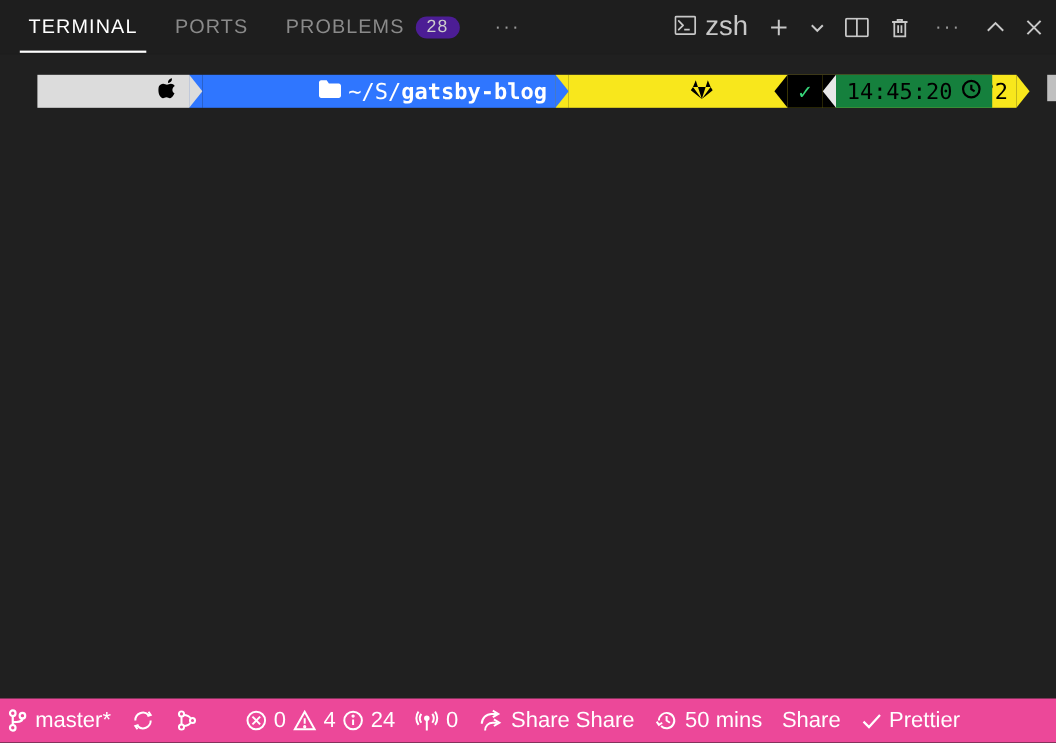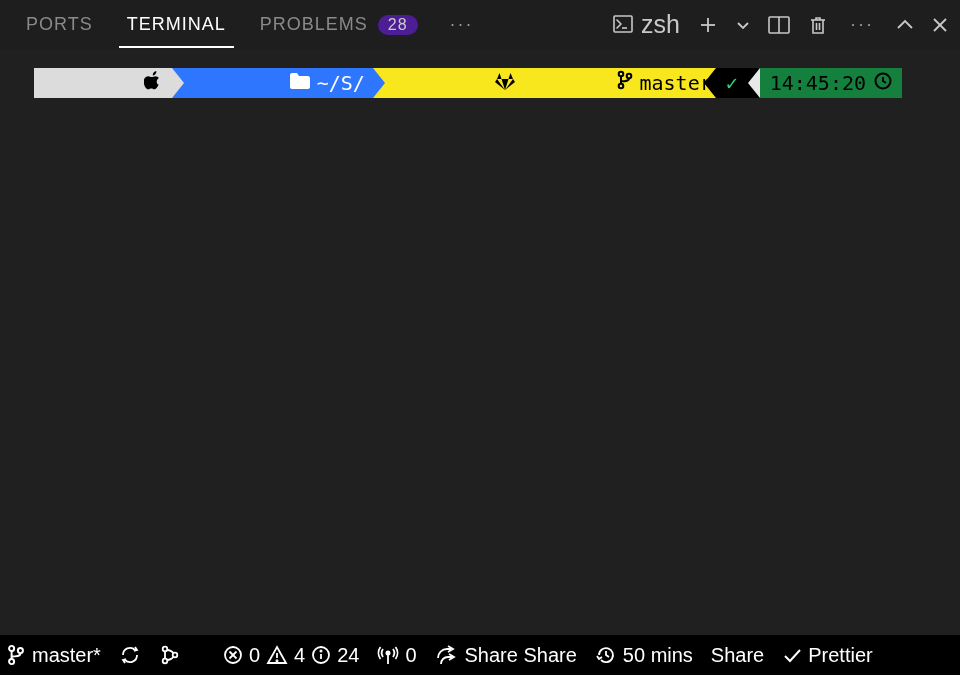--- a/index.html
+++ b/index.html
@@ -140,21 +140,21 @@
   .chevL.before-check { border-right:12px solid #000; }
   .chevL.before-clock { border-right:12px solid #e8e8e8; background:#000;}
   .seg-check { background:#000; color:#37d67a; padding:0 10px; display:flex; align-items:center;}
   .seg-clock { background:#15803d; color:#000; padding:0 10px; display:flex; align-items:center; gap:8px;}
 
   
   .statusbar {
     position: absolute;
     left:0; right:0; bottom:0;
     height: 40px;
-    background: #000000;
+    background: #ec4899;
     color: #fff;
     display: flex;
     align-items: center;
     font-size: 20px;
     gap: 18px;
     padding: 0 6px;
     overflow: hidden;
   }
   .sb-item {
     display: inline-flex;
@@ -163,25 +163,25 @@
     cursor: pointer;
     white-space: nowrap;
   }
   .sb-item svg { flex-shrink:0; }
   .sb-spacer { flex: 0 0 6px; }
 </style>
 </head>
 <body>
 
 <div class="tab-row">
+  <div class="tab active">
+    <span>TERMINAL</span>
+  </div>
   <div class="tab">
     <span>PORTS</span>
-  </div>
-  <div class="tab active">
-    <span>TERMINAL</span>
   </div>
   <div class="tab">
     <span>PROBLEMS</span>
     <span class="badge">28</span>
   </div>
   <div class="dots">···</div>
 
   <div class="spacer"></div>
 
   <div class="term-meta">
@@ -245,21 +245,21 @@
         </svg>
       </span>
     </span>
     <span class="chev after-apple"></span>
     <span class="seg seg-path">
       <span style="margin-right:6px">
         <svg width="22" height="18" viewBox="0 0 22 18" fill="#fff">
           <path d="M1 3c0-1 .8-2 2-2h5l2 3h9c1 0 2 1 2 2v9c0 1-.9 2-2 2H3c-1.1 0-2-1-2-2V3z"></path>
         </svg>
       </span>
-      <span>~/S/</span>
+      <span>~/S/</span><b>gatsby-blog</b>
     </span>
     <span class="chev after-path"></span>
     <span class="seg seg-git">
       <span style="margin-right:6px">
         <svg width="20" height="18" viewBox="0 0 20 18" fill="#000">
           <path d="M10 18L13.5 7H6.5L10 18zM6.5 7L4.5 1 2 7h4.5zM13.5 7L15.5 1 18 7h-4.5zM2 7l-2 3 10 8L2 7zm16 0l2 3-10 8 8-11z"></path>
         </svg>
       </span>
       <span style="margin-right:6px">
         <svg width="16" height="20" viewBox="0 0 16 20" fill="none" stroke="#000" stroke-width="2">

